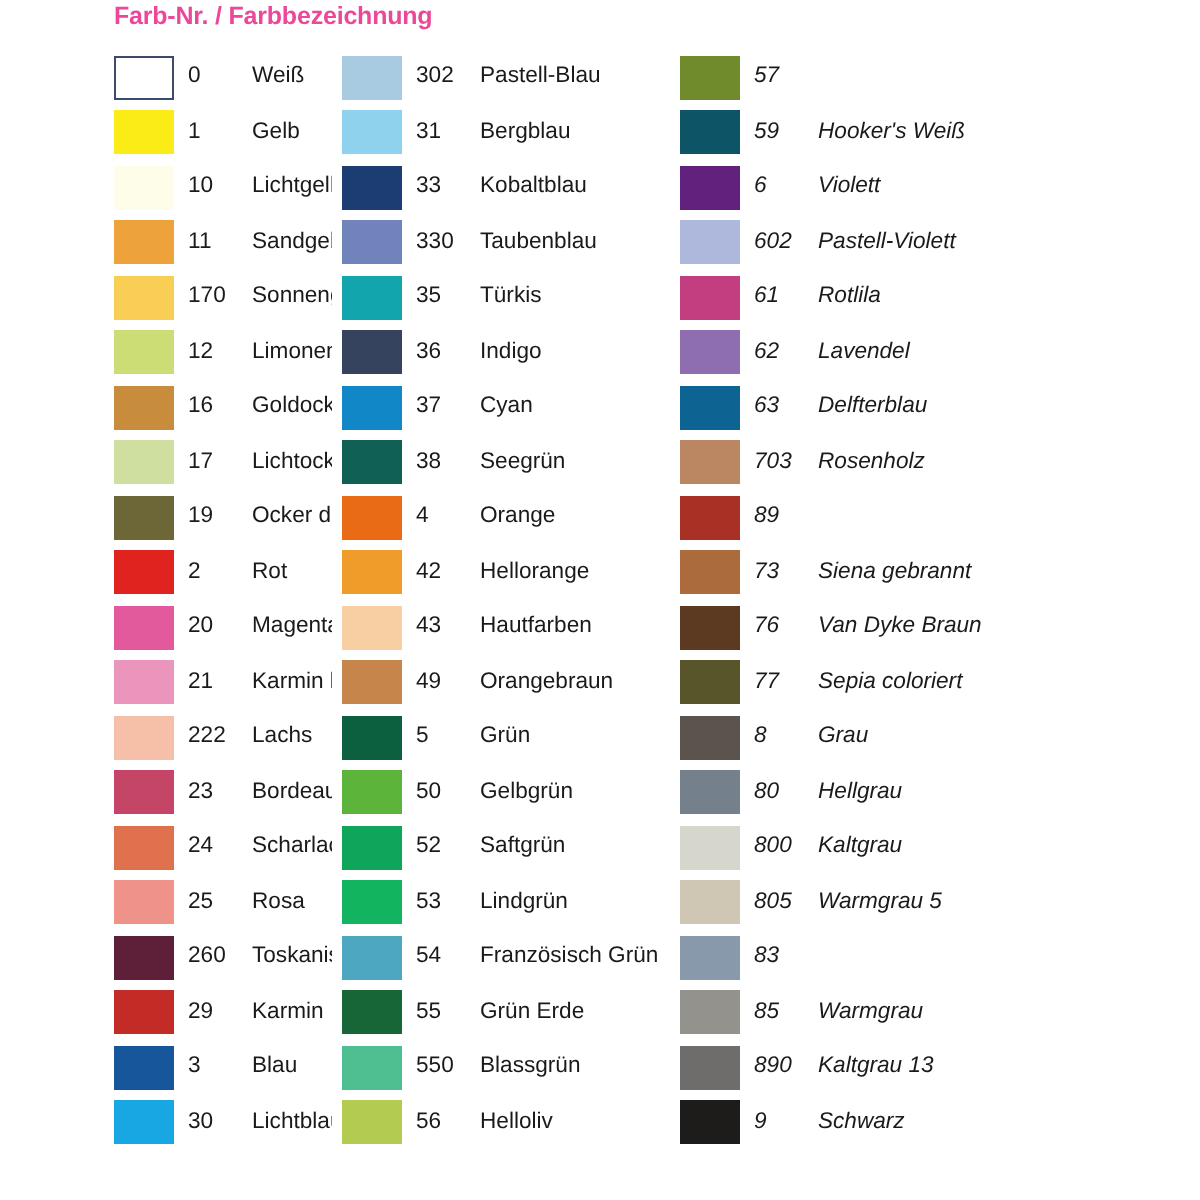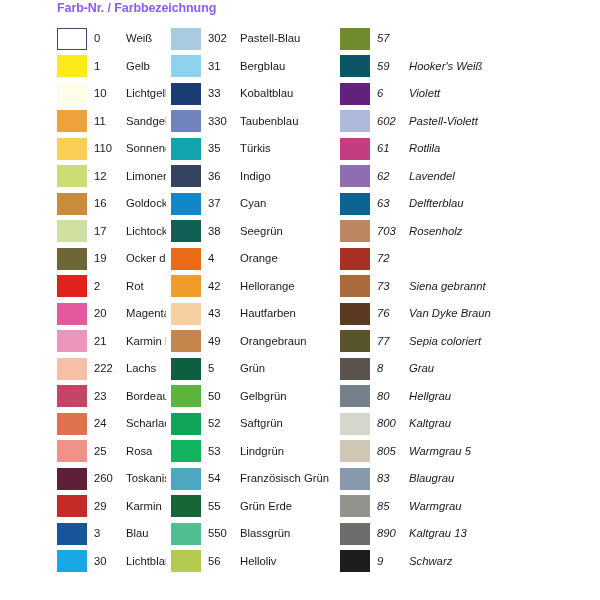--- a/index.html
+++ b/index.html
@@ -24,21 +24,21 @@
     box-sizing: border-box;
   }
 
   .chart-title {
     position: absolute;
     left: 57px;
     top: 0px;
     font-size: 12.5px;
     font-weight: bold;
     letter-spacing: -0.1px;
-    color: #8b5cf6;
+    color: #ec4899;
     white-space: nowrap;
     line-height: 16px;
   }
 
   .columns {
     position: absolute;
     left: 0;
     top: 25px;
     width: 600px;
     height: 570px;
@@ -119,21 +119,21 @@
           <div class="code">10</div>
           <div class="name">Lichtgelb</div>
         </div>
         <div class="color-row">
           <div class="swatch" style="background-color: rgb(237, 162, 60);"></div>
           <div class="code">11</div>
           <div class="name">Sandgelb</div>
         </div>
         <div class="color-row">
           <div class="swatch" style="background-color: rgb(249, 206, 84);"></div>
-          <div class="code">110</div>
+          <div class="code">170</div>
           <div class="name">Sonnengelb</div>
         </div>
         <div class="color-row">
           <div class="swatch" style="background-color: rgb(204, 221, 118);"></div>
           <div class="code">12</div>
           <div class="name">Limonengelb</div>
         </div>
         <div class="color-row">
           <div class="swatch" style="background-color: rgb(199, 140, 60);"></div>
           <div class="code">16</div>
@@ -342,21 +342,21 @@
           <div class="code">63</div>
           <div class="name">Delfterblau</div>
         </div>
         <div class="color-row">
           <div class="swatch" style="background-color: rgb(187, 135, 99);"></div>
           <div class="code">703</div>
           <div class="name">Rosenholz</div>
         </div>
         <div class="color-row">
           <div class="swatch" style="background-color: rgb(169, 48, 36);"></div>
-          <div class="code">72</div>
+          <div class="code">89</div>
         </div>
         <div class="color-row">
           <div class="swatch" style="background-color: rgb(171, 107, 60);"></div>
           <div class="code">73</div>
           <div class="name">Siena gebrannt</div>
         </div>
         <div class="color-row">
           <div class="swatch" style="background-color: rgb(92, 58, 34);"></div>
           <div class="code">76</div>
           <div class="name">Van Dyke Braun</div>
@@ -382,21 +382,20 @@
           <div class="name">Kaltgrau</div>
         </div>
         <div class="color-row">
           <div class="swatch" style="background-color: rgb(207, 198, 180);"></div>
           <div class="code">805</div>
           <div class="name">Warmgrau  5</div>
         </div>
         <div class="color-row">
           <div class="swatch" style="background-color: rgb(135, 153, 171);"></div>
           <div class="code">83</div>
-          <div class="name">Blaugrau</div>
         </div>
         <div class="color-row">
           <div class="swatch" style="background-color: rgb(148, 146, 140);"></div>
           <div class="code">85</div>
           <div class="name">Warmgrau</div>
         </div>
         <div class="color-row">
           <div class="swatch" style="background-color: rgb(110, 109, 107);"></div>
           <div class="code">890</div>
           <div class="name">Kaltgrau 13</div>

